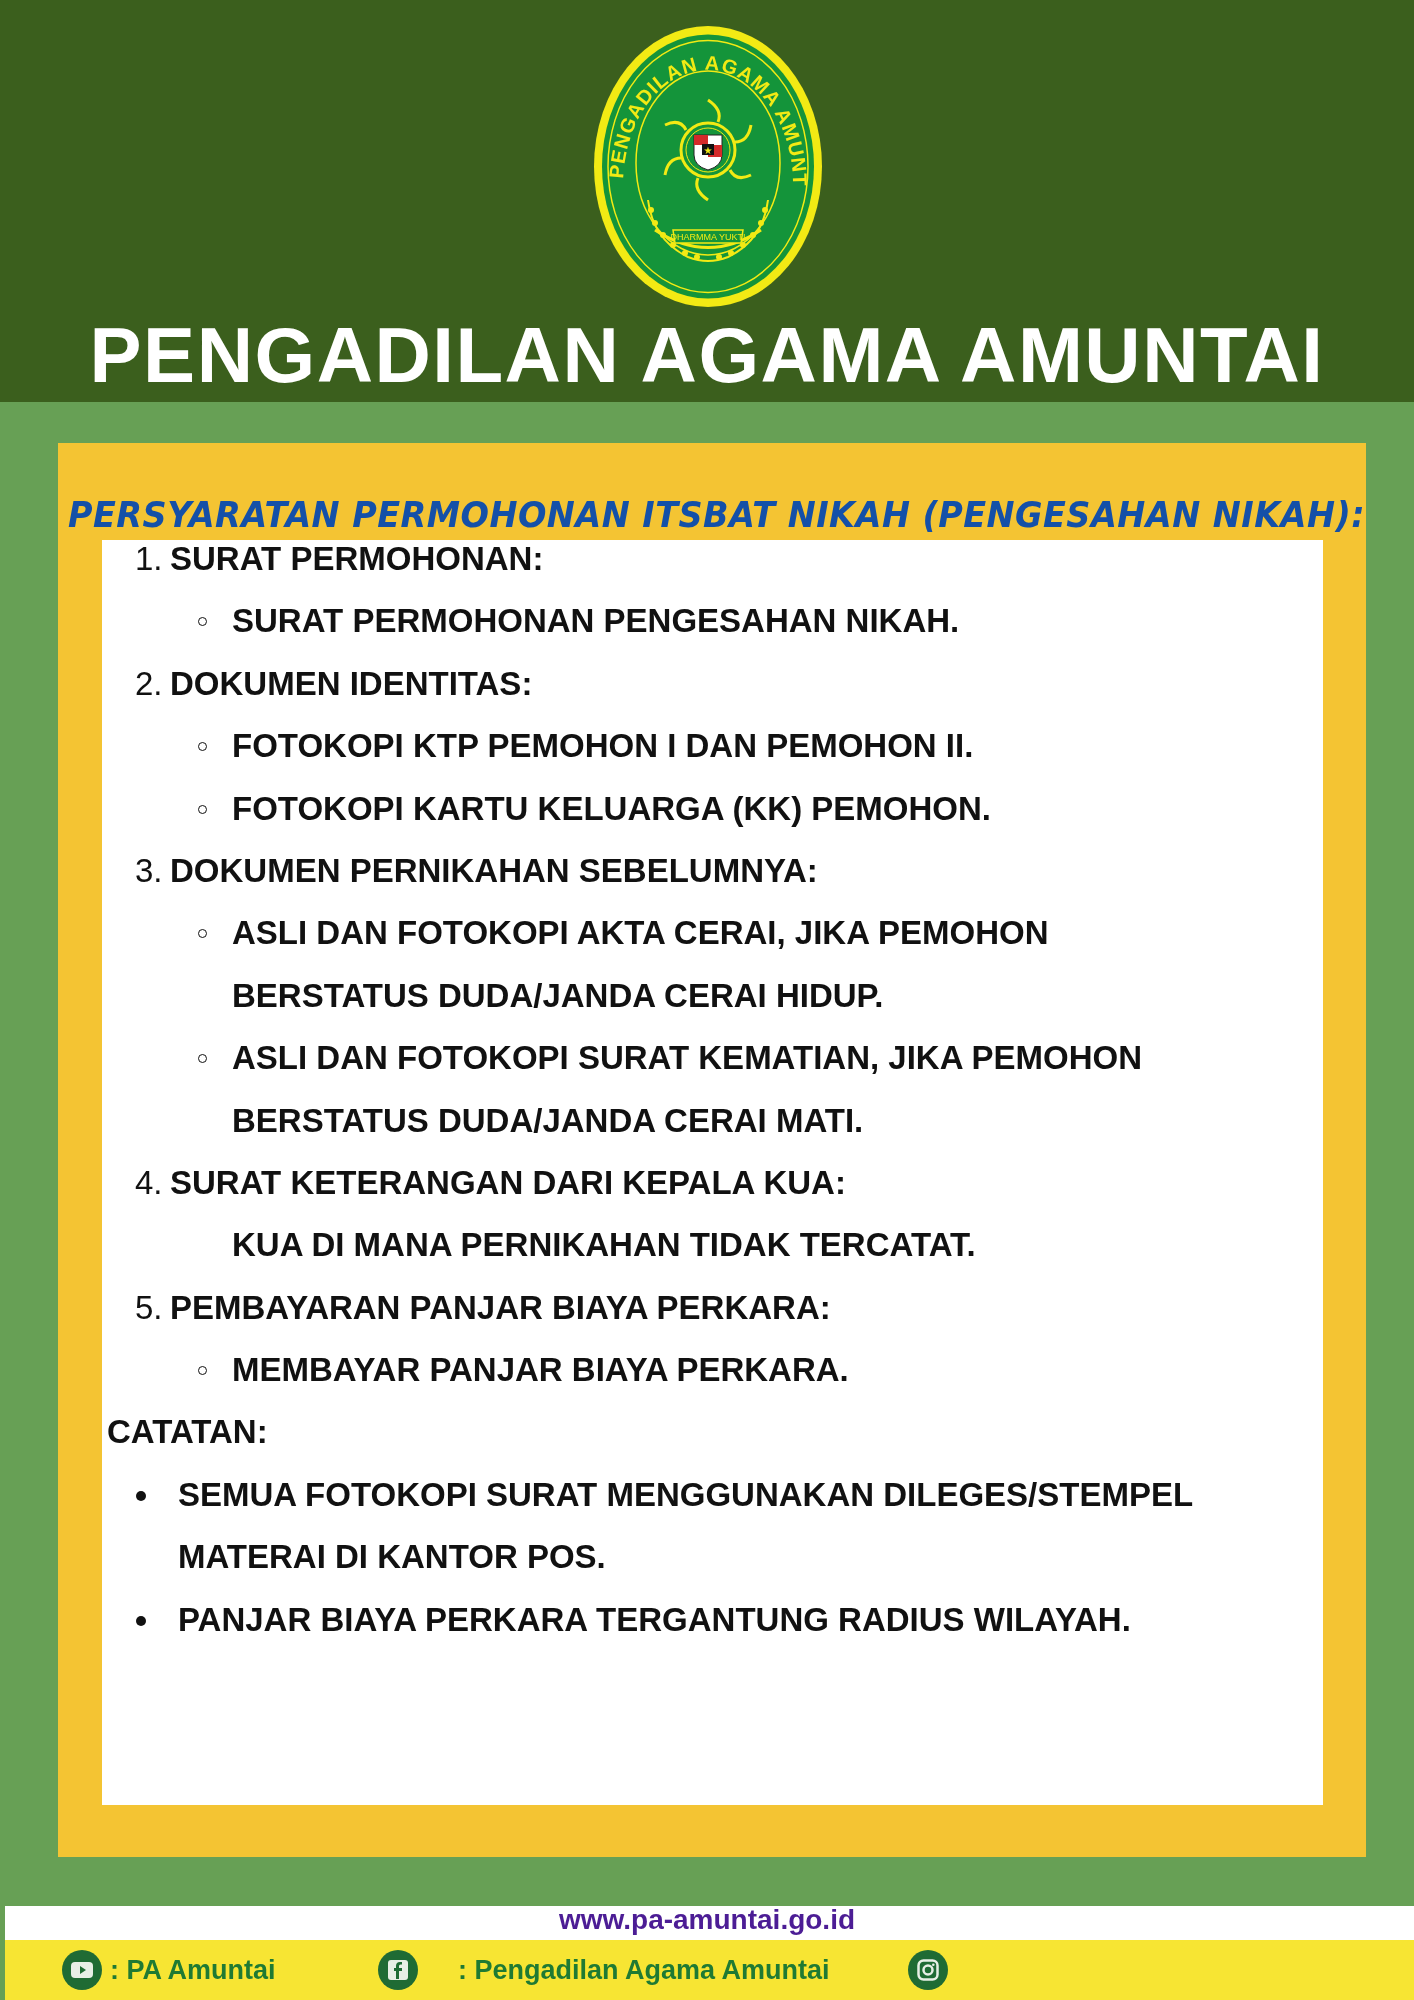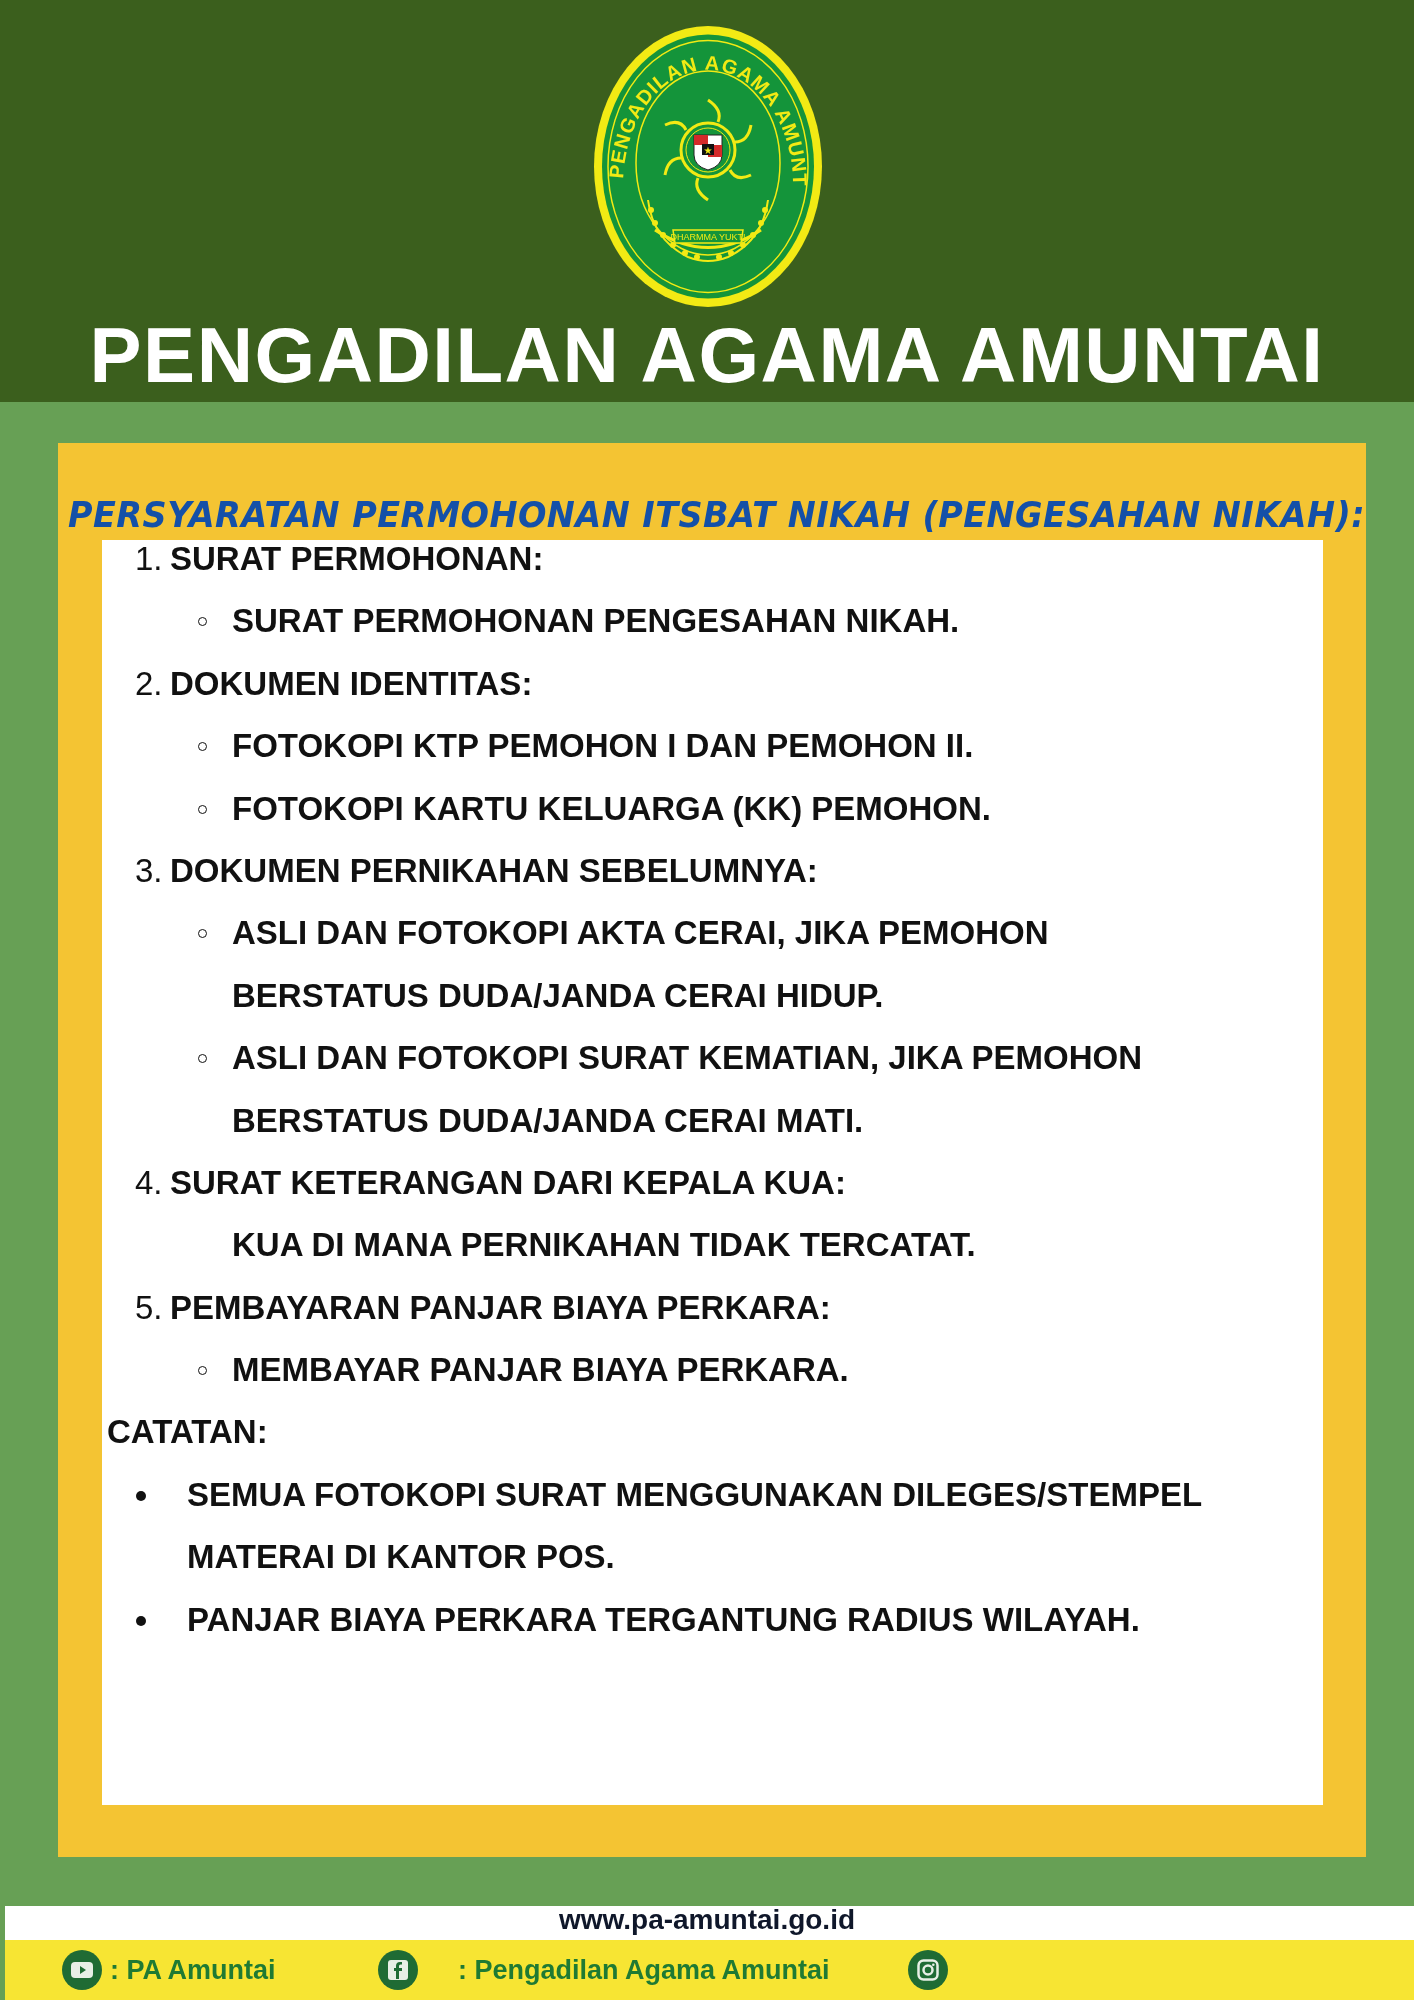--- a/index.html
+++ b/index.html
@@ -11,23 +11,23 @@
   .section-title { position:absolute; left:68px; top:490px; width:1300px; color:#1450a8; font-family:"DejaVu Sans", sans-serif; font-weight:bold; font-size:36px; letter-spacing:0.5px; line-height:50px; white-space:nowrap; transform:scaleX(0.93); transform-origin:left center; font-style:italic; }
   .white-box { position:absolute; left:102px; top:540px; width:1221px; height:1265px; background:#ffffff; }
   .content { position:absolute; left:0; top:-12px; width:1221px; color:#111111; font-size:33px; font-weight:bold; line-height:62.4px; }
   .line { position:relative; height:62.4px; white-space:nowrap; }
   .num { position:absolute; left:33px; font-weight:normal; }
   .ltext { position:absolute; left:68px; }
   .sub-bullet { position:absolute; left:96px; top:27px; width:9px; height:9px; border:1.6px solid #111; border-radius:50%; box-sizing:border-box; }
   .subtext { position:absolute; left:130px; }
   .note-head { position:absolute; left:5px; }
   .dot { position:absolute; left:34px; top:27px; width:10px; height:10px; background:#111; border-radius:50%; }
-  .notetext { position:absolute; left:85px; }
+  .notetext { position:absolute; left:76px; }
   .footer-white { position:absolute; left:5px; top:1906px; width:1409px; height:34px; background:#ffffff; }
-  .footer-url { position:absolute; left:0; top:1903px; width:1414px; text-align:center; color:#0f172a; font-weight:bold; font-size:28px; line-height:34px; }
+  .footer-url { position:absolute; left:0; top:1903px; width:1414px; text-align:center; color:#4c1d95; font-weight:bold; font-size:28px; line-height:34px; }
   .footer-yellow { position:absolute; left:5px; top:1940px; width:1409px; height:60px; background:#f7e533; }
   .fitem { position:absolute; top:1949px; height:42px; display:flex; align-items:center; color:#1f7a33; font-weight:bold; font-size:27px; white-space:nowrap; }
   .ficon { width:40px; height:40px; border-radius:50%; background:#1f6b34; display:flex; align-items:center; justify-content:center; margin-right:8px; }
 </style>
 </head>
 <body>
 
 <div class="header">
   <svg class="emblem" viewBox="0 0 230 283">
     <defs>

